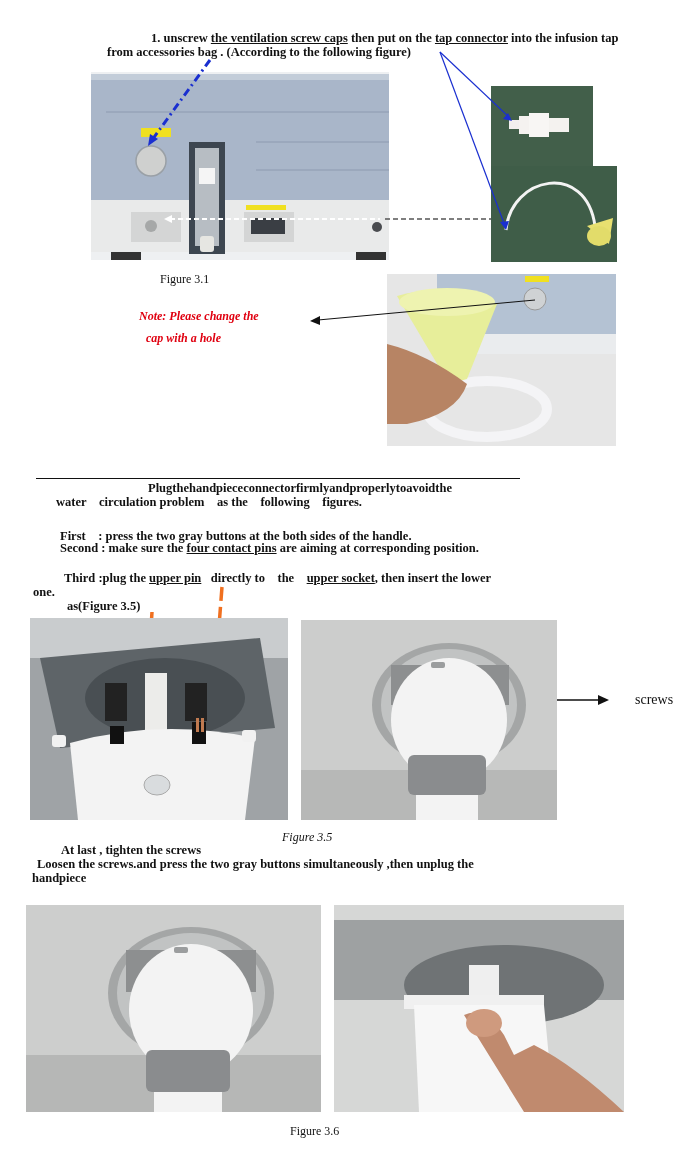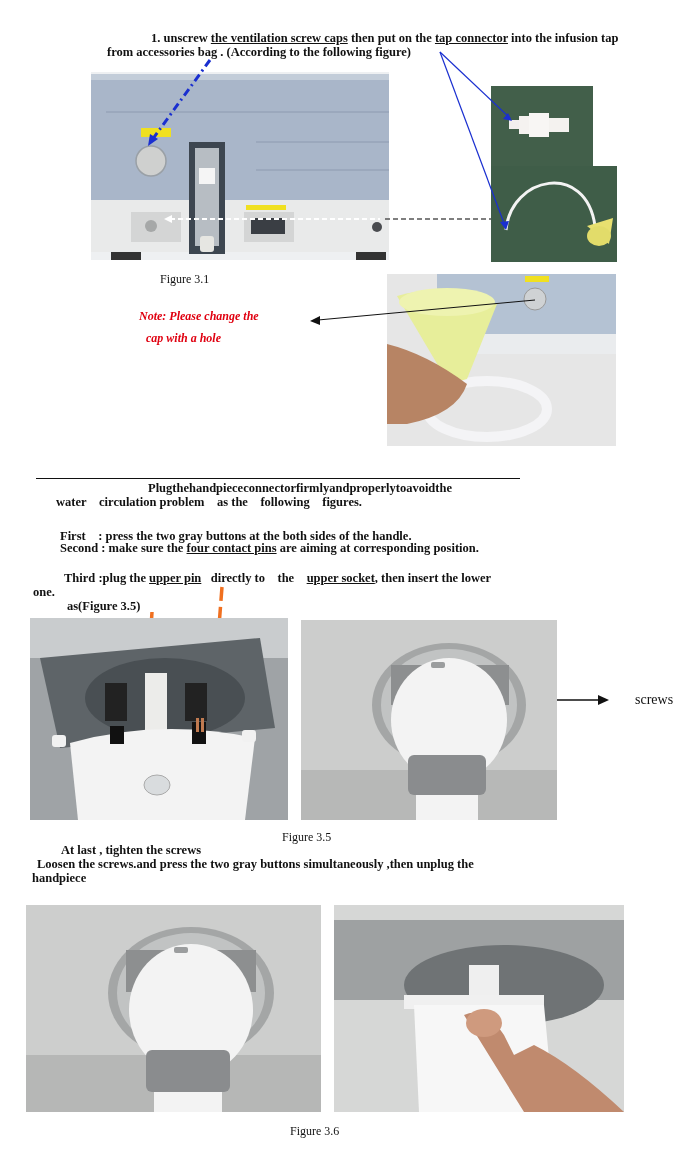--- a/index.html
+++ b/index.html
@@ -170,21 +170,21 @@
     <ellipse cx="148" cy="85" rx="68" ry="56" fill="#c1c3c3"></ellipse>
     <rect x="90" y="45" width="118" height="40" fill="#8d8f90"></rect>
     <ellipse cx="148" cy="100" rx="58" ry="62" fill="#f3f3f3"></ellipse>
     <rect x="130" y="42" width="14" height="6" rx="2" fill="#9b9d9e"></rect>
     <rect x="107" y="135" width="78" height="40" rx="6" fill="#8a8c8e"></rect>
     <rect x="115" y="175" width="62" height="25" fill="#f3f3f3"></rect>
   </svg>
 </div>
 <div class="abs" style="left:635px; top:692px; font-size:14px;">screws</div>
 
-<div class="abs caption" style="left:282px; top:830px;">Figure 3.5</div>
+<div class="abs caption" style="left:282px; top:830px;font-style:italic;">Figure 3.5</div>
 
 <div class="abs txt bold" style="left:61px; top:843px;">At last , tighten the screws</div>
 <div class="abs txt bold" style="left:37px; top:857px;">Loosen the screws.and press the two gray buttons simultaneously ,then unplug the</div>
 <div class="abs txt bold" style="left:32px; top:871px;">handpiece</div>
 
 <div class="photo" style="left:26px; top:905px; width:295px; height:207px;">
   <svg width="295" height="207" viewBox="0 0 295 207">
     <rect width="295" height="207" fill="#cdcecd"></rect>
     <rect x="0" y="150" width="295" height="57" fill="#b6b7b6"></rect>
     <ellipse cx="165" cy="88" rx="83" ry="66" fill="#a4a6a6"></ellipse>

